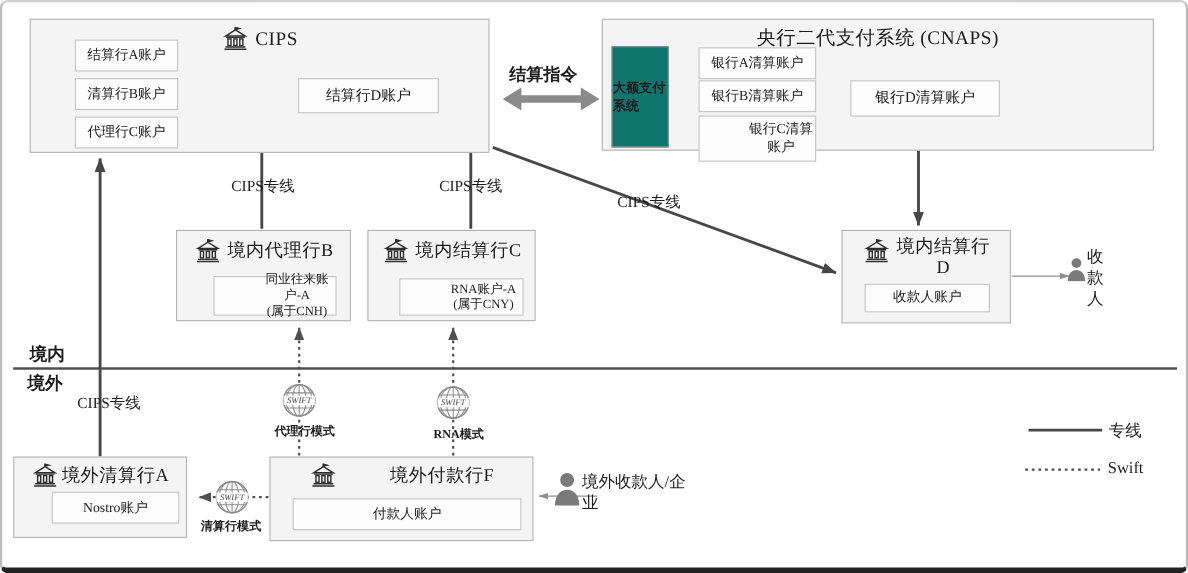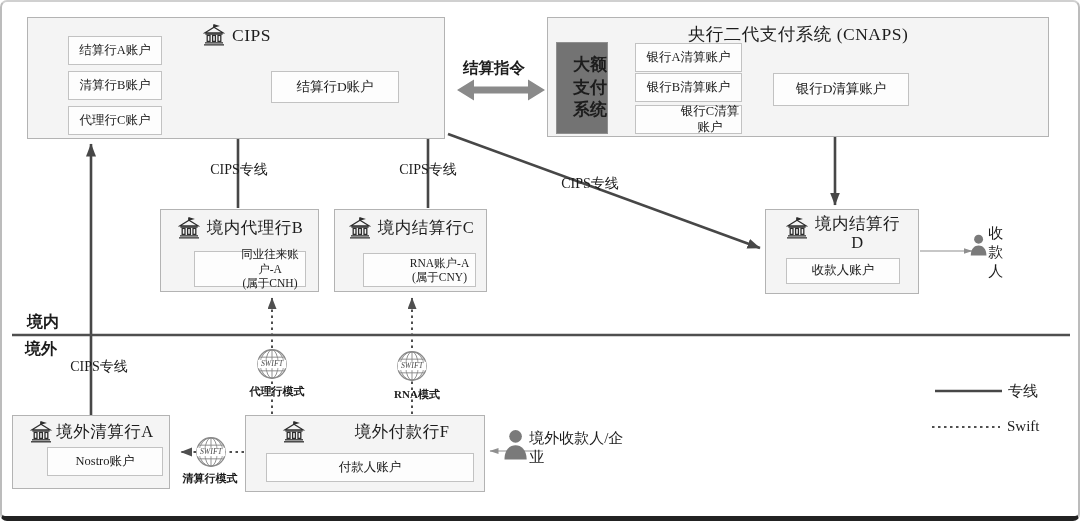--- a/index.html
+++ b/index.html
@@ -22,23 +22,23 @@
   .bank-ic svg{width:100%;height:100%;}
   .lbl{position:absolute;z-index:3;white-space:nowrap;}
   .center{transform:translateX(-50%);}
   .mode{font-weight:bold;font-size:11px;}
   .thin-lbl{font-size:14px;}
   .region{font-weight:bold;font-size:16px;}
   .legend-lbl{font-size:15px;}
   .person{position:absolute;z-index:3;display:flex;flex-direction:row;align-items:center;}
   .person svg{display:block;}
   .globe{position:absolute;z-index:3;width:38px;height:38px;}
-  .hvps{position:absolute;background:#737373;border:1px solid #8f8f8f;box-sizing:border-box;
-        display:flex;align-items:center;justify-content:center;text-align:right;
-        font-size:17px;line-height:1.35;font-weight:bold;}
+  .hvps{position:absolute;background:#0f766e;border:1px solid #8f8f8f;box-sizing:border-box;
+        display:flex;align-items:center;justify-content:center;text-align:left;
+        font-size:12px;line-height:1.35;font-weight:bold;}
   .small-note{font-size:11.5px;padding-left:40px;}
 </style>
 </head>
 <body>
 
 <div id="stage">
 
   <svg id="wires" width="1080" height="521">
     <defs>
       <marker id="mThin" markerUnits="userSpaceOnUse" markerWidth="10" markerHeight="8" refX="8.5" refY="3" orient="auto">
@@ -114,21 +114,21 @@
     <div class="inner" style="left:243px;top:53px;width:128px;height:32px;font-size:13.5px;">结算行D账户</div>
   </div>
 
   <div class="box" style="left:545px;top:15px;width:502px;height:120px;">
     <div class="title-row" style="top:4px;">
       <span class="title-text big-title">央行二代支付系统 (CNAPS)</span>
     </div>
     <div class="hvps" style="left:8px;top:24px;width:52px;height:92px;">大额支付系统</div>
     <div class="inner" style="left:87px;top:25px;width:107px;height:29px;">银行A清算账户</div>
     <div class="inner" style="left:87px;top:55px;width:107px;height:29px;">银行B清算账户</div>
-    <div class="inner" style="left:87px;top:87px;width:107px;height:29px;padding-left:43px;">银行C清算账户</div>
+    <div class="inner" style="left:87px;top:87px;width:107px;height:42px;padding-left:43px;">银行C清算账户</div>
     <div class="inner" style="left:225px;top:55px;width:136px;height:33px;font-size:13.5px;">银行D清算账户</div>
   </div>
 
   <div class="box" style="left:158px;top:207px;width:159px;height:83px;">
     <div class="title-row" style="top:7px;">
       <span class="bank-ic">
           <svg viewBox="0 0 24 22" fill="none" stroke="#2e2e2e" stroke-width="1.3">
             <line x1="12" y1="0.8" x2="12" y2="3.6"></line>
             <path d="M12,1 L15.4,1.9 L12,2.8 Z" fill="#2e2e2e"></path>
             <path d="M3,8.8 L12,3.2 L21,8.8 Z"></path>

